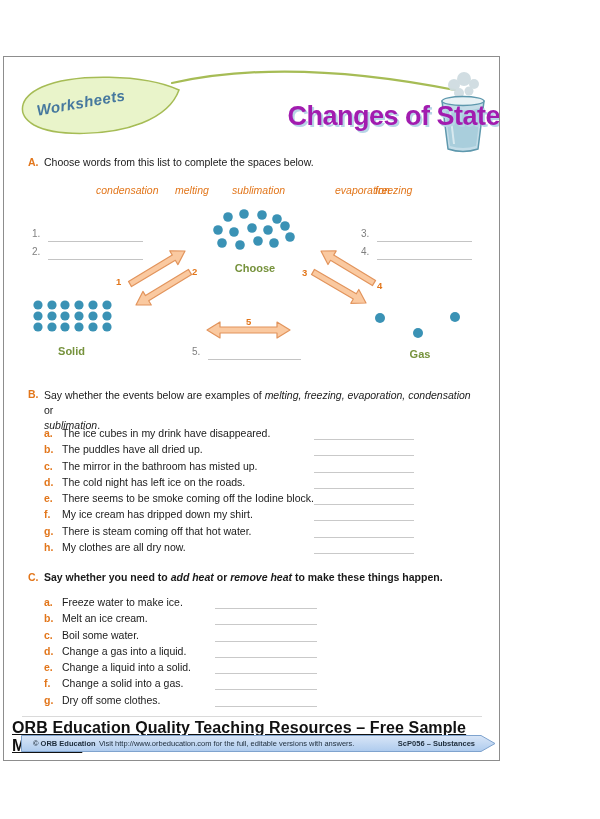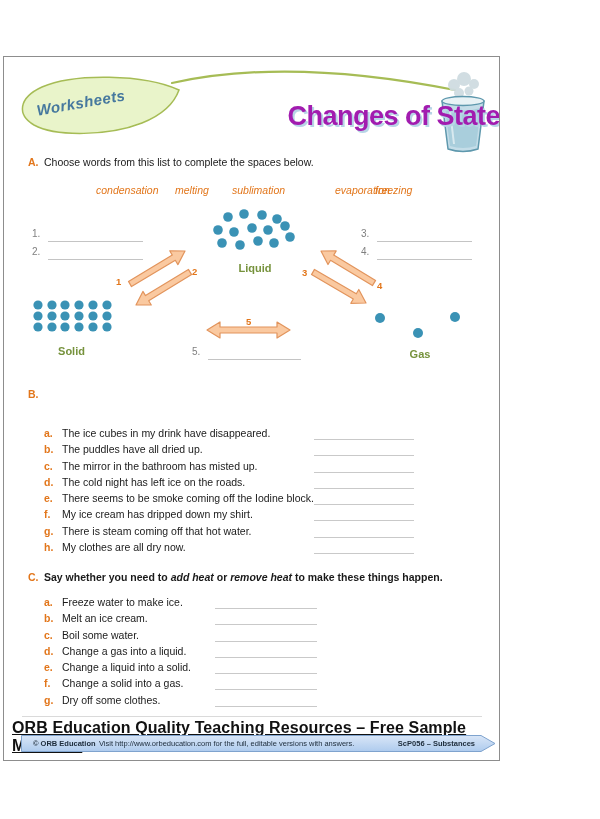--- a/index.html
+++ b/index.html
@@ -144,36 +144,37 @@
       </g>
     </svg>
 
     <span class="abs arrow-num" style="left:112px;top:69px;">1</span>
     <span class="abs arrow-num" style="left:188px;top:59px;">2</span>
     <span class="abs arrow-num" style="left:298px;top:60px;">3</span>
     <span class="abs arrow-num" style="left:373px;top:73px;">4</span>
     <span class="abs arrow-num" style="left:242px;top:109px;">5</span>
 
     <div class="abs state-label" style="left:45px;top:138px;width:45px;">Solid</div>
-    <div class="abs state-label" style="left:228px;top:55px;width:46px;">Liquid</div>
+    <div class="abs state-label" style="left:228px;top:55px;width:46px;">Choose</div>
     <div class="abs state-label" style="left:396px;top:141px;width:40px;">Gas</div>
 
     <span class="abs blank-num" style="left:28px;top:21px;">1.</span>
     <div class="abs blank-line" style="left:44px;top:33px;width:95px;"></div>
     <span class="abs blank-num" style="left:28px;top:39px;">2.</span>
     <div class="abs blank-line" style="left:44px;top:51px;width:95px;"></div>
     <span class="abs blank-num" style="left:357px;top:21px;">3.</span>
     <div class="abs blank-line" style="left:373px;top:33px;width:95px;"></div>
     <span class="abs blank-num" style="left:357px;top:39px;">4.</span>
     <div class="abs blank-line" style="left:373px;top:51px;width:95px;"></div>
     <span class="abs blank-num" style="left:188px;top:139px;">5.</span>
     <div class="abs blank-line" style="left:204px;top:151px;width:93px;"></div>
   </div>
 
   <span class="abs sec-letter" style="left:24px;top:331px;">B.</span>
+  <div class="abs sec-text" style="left:40px;top:331px;width:430px;line-height:15px;"><span>Say whether the events below are examples of </span><i>melting, freezing, evaporation, condensation</i><span> or</span><br><i>sublimation</i><span>.</span></div>
 
   <div class="abs" style="left:0;top:370px;width:496px;">
     <div class="q-row">
         <span class="q-letter">a.</span>
         <span class="q-text">The ice cubes in my drink have disappeared.</span>
         <div class="q-blank blank-b"></div>
       </div>
     <div class="q-row">
         <span class="q-letter">b.</span>
         <span class="q-text">The puddles have all dried up.</span>

